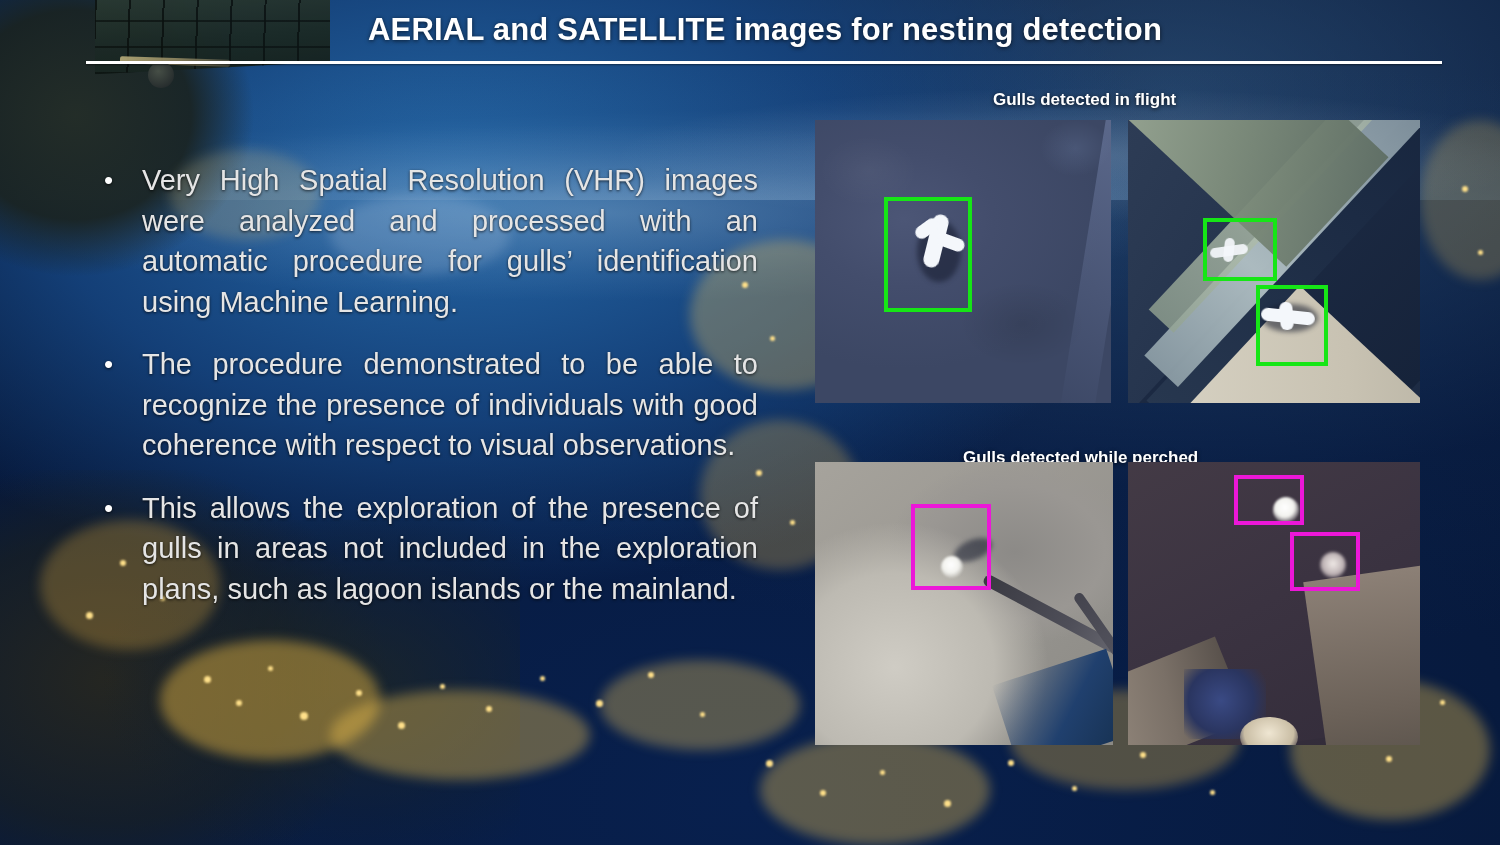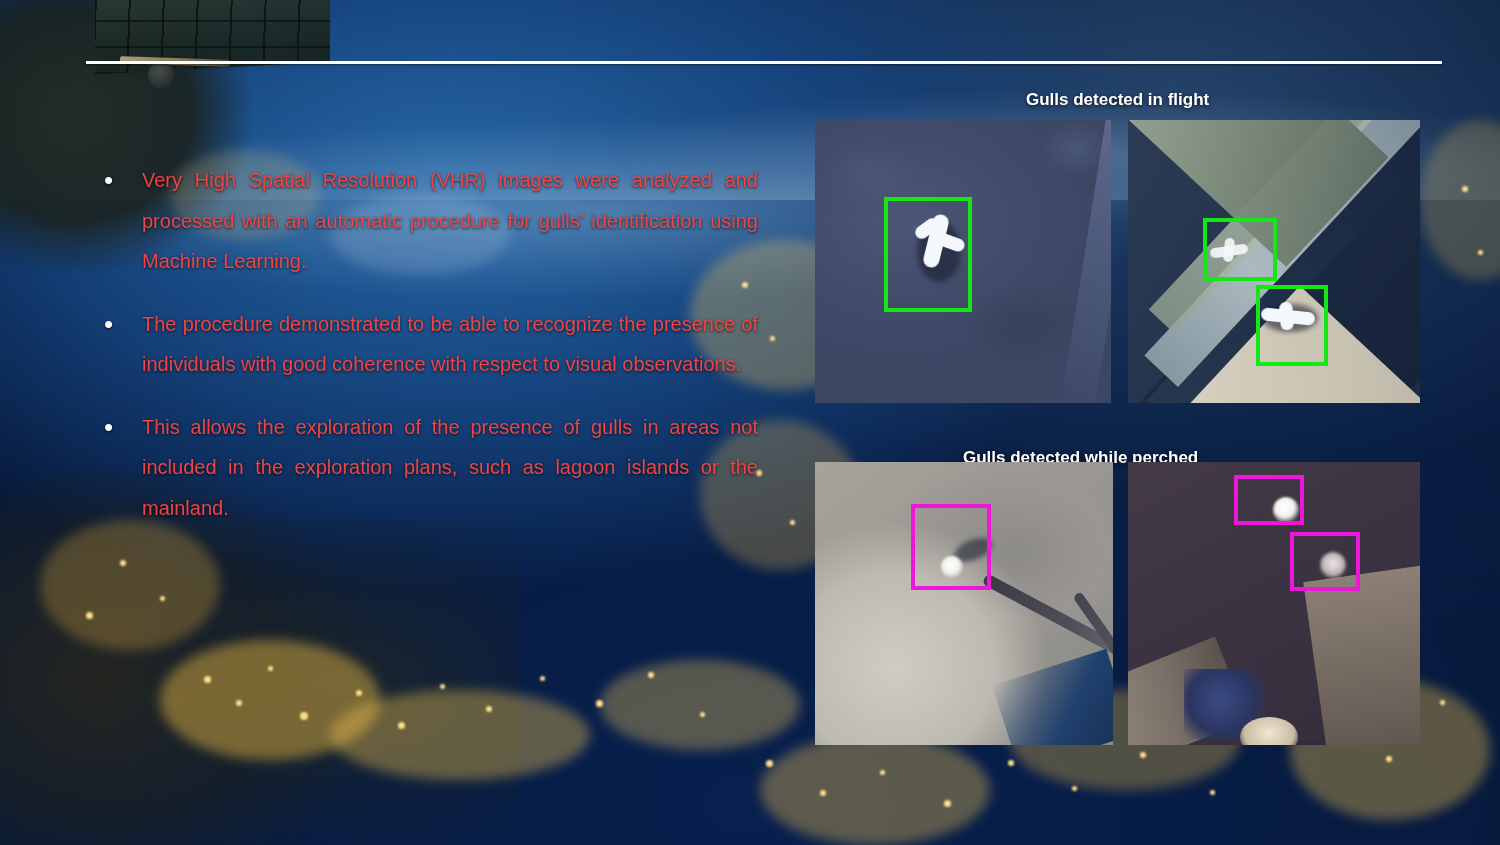--- a/index.html
+++ b/index.html
@@ -135,38 +135,38 @@
     flex: 0 0 44px;
     color: #ffffff;
     font-size: 26px;
     line-height: 40px;
     text-align: left;
     padding-left: 6px;
     text-shadow: 0 1px 3px rgba(0,0,0,.7);
   }
   .bullet-text {
     flex: 1;
-    color: #ef4444;
-    font-size: 20px;
+    color: #e5e5e5;
+    font-size: 29px;
     line-height: 40.5px;
     text-align: justify;
     text-shadow: 0 1px 3px rgba(0,0,0,.75);
     font-weight: 400;
   }
 
   
   .caption {
     position: absolute;
     color: #ffffff;
     font-size: 17px;
     font-weight: bold;
     text-shadow: 0 1px 4px rgba(0,0,0,.8);
     white-space: nowrap;
   }
-  .cap-flight  { left: 1026px; top: 90px; }
+  .cap-flight  { left: 993px; top: 90px; }
   .cap-perched { left: 963px; top: 436px; margin-top: 12px; }
 
   .panel {
     position: absolute;
     overflow: hidden;
   }
 
   
   .panel-a { left: 815px; top: 120px; width: 296px; height: 283px;
     background:
@@ -374,20 +374,21 @@
     <div class="dot" style="left:86px;top:612px;width:7px;height:7px;"></div>
     <div class="dot" style="left:160px;top:596px;width:5px;height:5px;"></div>
     <div class="dot" style="left:742px;top:282px;width:6px;height:6px;"></div>
     <div class="dot" style="left:770px;top:336px;width:5px;height:5px;"></div>
     <div class="dot" style="left:756px;top:470px;width:6px;height:6px;"></div>
     <div class="dot" style="left:790px;top:520px;width:5px;height:5px;"></div>
     <div class="dot" style="left:1462px;top:186px;width:6px;height:6px;"></div>
     <div class="dot" style="left:1478px;top:250px;width:5px;height:5px;"></div>
   </div>
 
+  <div class="title">AERIAL and SATELLITE images for nesting detection</div>
   <div class="title-rule"></div>
 
   <div class="bullets">
 
     <div class="bullet-row">
       <div class="bullet-mark">•</div>
       <div class="bullet-text">Very High Spatial Resolution (VHR) images were analyzed and processed with an automatic procedure for gulls’ identification using Machine Learning.</div>
     </div>
 
     <div class="bullet-row">

